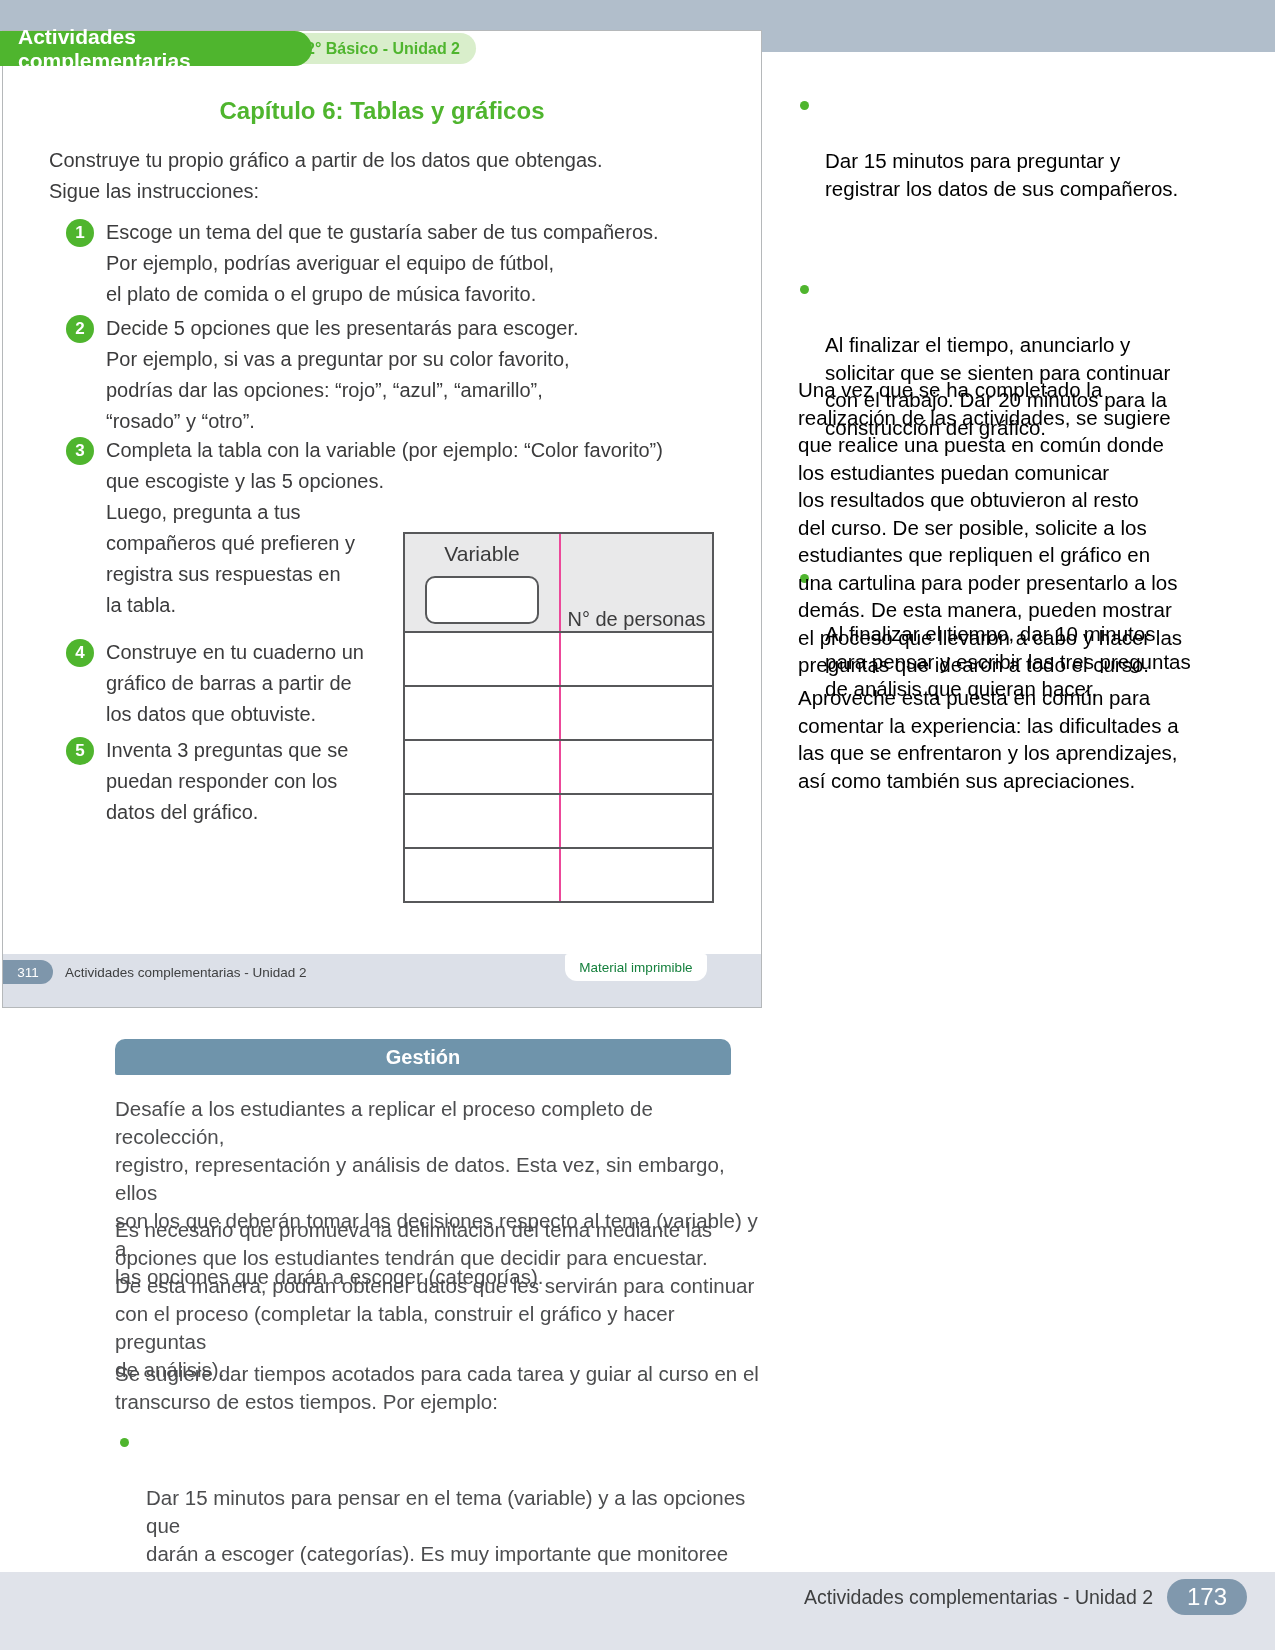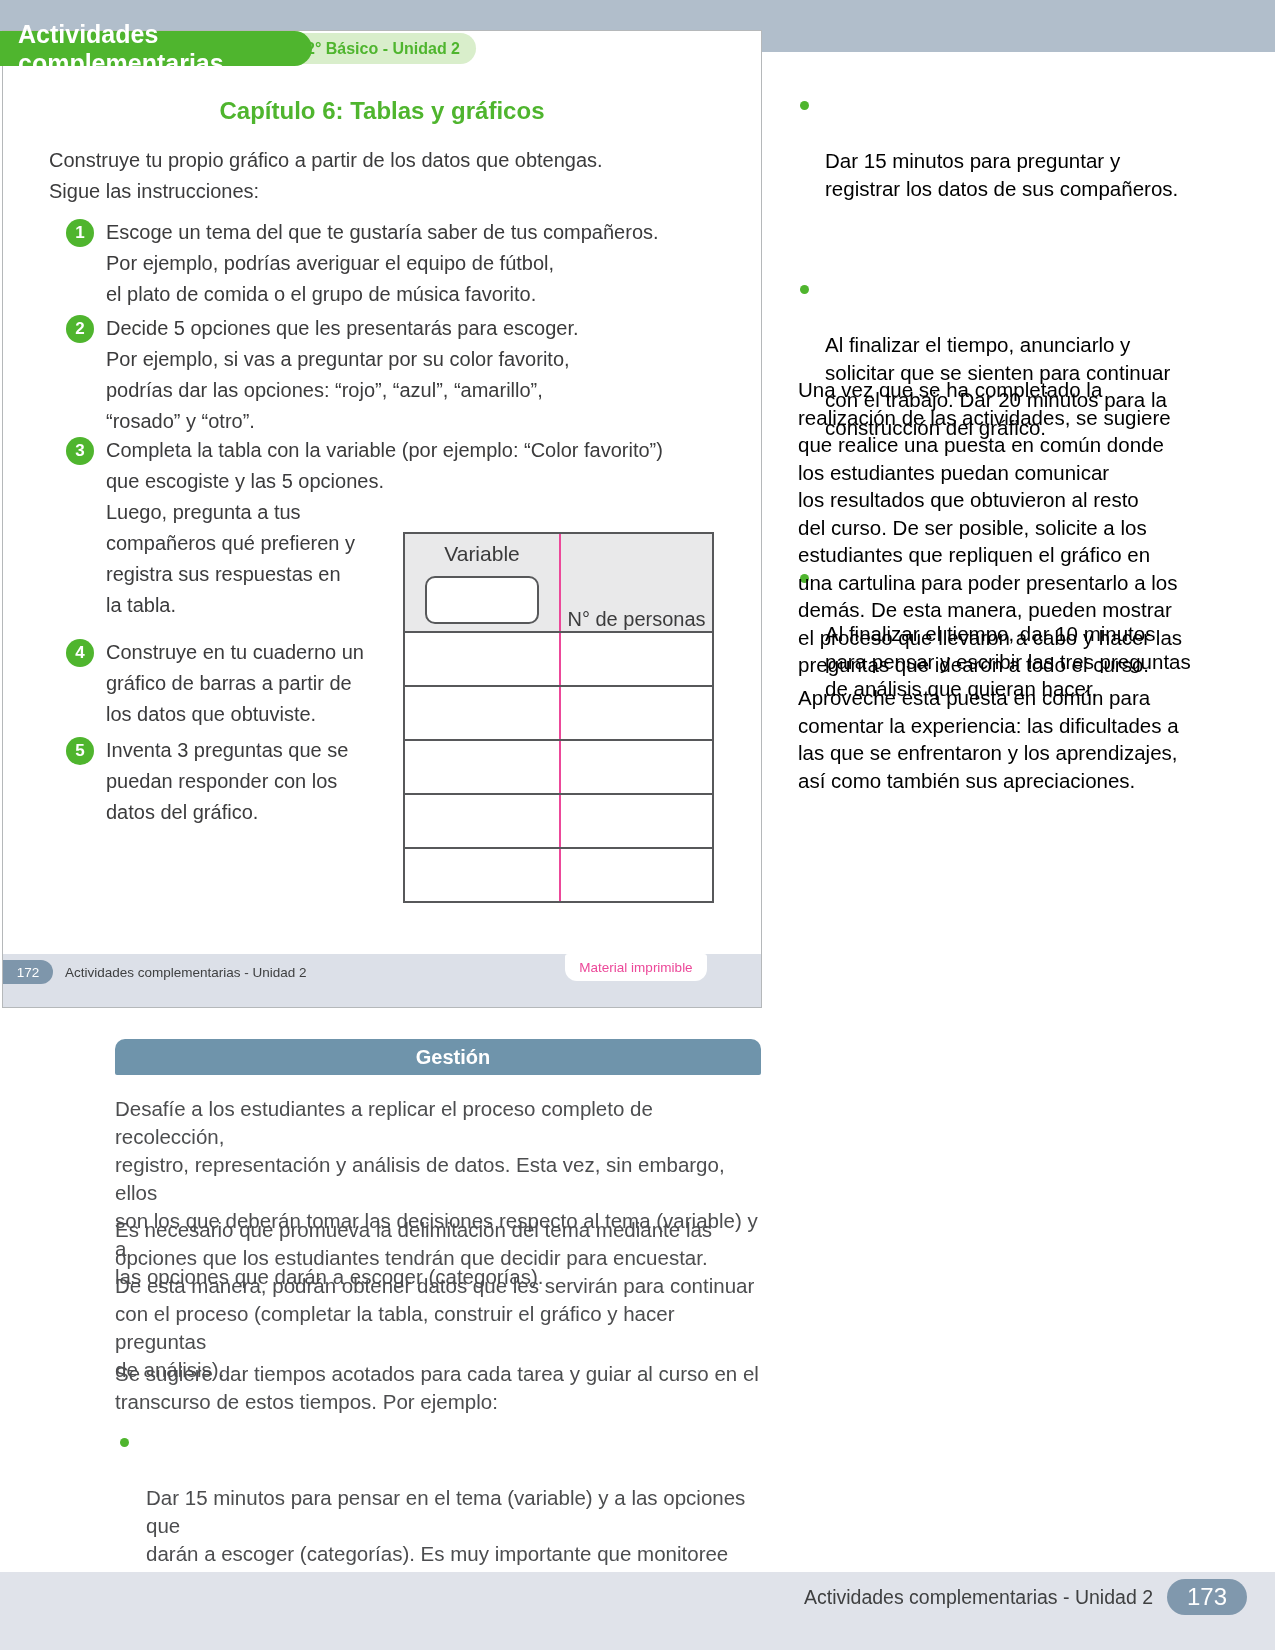--- a/index.html
+++ b/index.html
@@ -5,21 +5,21 @@
   html,body{margin:0;padding:0;background:#ffffff;}
   #screen{position:relative;width:1275px;height:1650px;background:#ffffff;overflow:hidden;
           font-family:"Liberation Sans",sans-serif;}
   
   .top-bar{position:absolute;left:0;top:0;width:1275px;height:52px;background:#b1becb;}
   
   .card{position:absolute;left:2px;top:30px;width:760px;height:978px;background:#ffffff;
         border:1px solid #b5b8ba;box-sizing:border-box;z-index:2;}
   .green-bar{position:absolute;left:0;top:31px;width:312px;height:35px;background:#4fb52e;
              border-radius:0 18px 18px 0;z-index:4;display:flex;align-items:center;padding-left:18px;
-             box-sizing:border-box;color:#fff;font-weight:bold;font-size:25px;}
+             box-sizing:border-box;color:#fff;font-weight:bold;font-size:21px;}
   .grade-pill{position:absolute;left:300px;top:33px;width:176px;height:31px;background:#d9eecb;
               border-radius:0 16px 16px 0;z-index:3;display:flex;align-items:center;justify-content:flex-end;
               padding-right:16px;box-sizing:border-box;color:#4fb52e;font-weight:bold;font-size:16px;}
   .chapter-title{position:absolute;left:0;top:66px;width:100%;text-align:center;color:#4fb52e;
                  font-weight:bold;font-size:24px;}
   .card-text{color:#3b3b3c;font-size:20px;line-height:31px;white-space:pre-line;}
   .intro{position:absolute;left:46px;top:114px;width:640px;}
   .step{position:absolute;left:63px;width:620px;}
   .step-num{position:absolute;left:0;top:2px;width:28px;height:28px;border-radius:50%;background:#4fb52e;
             color:#fff;font-weight:bold;font-size:17px;display:flex;align-items:center;justify-content:center;}
@@ -39,31 +39,31 @@
            background:#ffffff;border:2px solid #57585a;border-radius:10px;box-sizing:border-box;}
   .dt-h2{display:flex;align-items:flex-end;justify-content:center;color:#3b3b3c;font-size:20px;}
   
   .card-footer{position:absolute;left:0;bottom:0;width:758px;height:53px;background:#dce0e8;}
   .pagenum-pill{position:absolute;left:0;top:6px;width:50px;height:24px;background:#7e96ab;
                 border-radius:0 12px 12px 0;color:#fff;font-size:13.5px;display:flex;align-items:center;
                 justify-content:center;}
   .cf-label{position:absolute;left:62px;top:6px;height:24px;display:flex;align-items:center;
             color:#3f4041;font-size:13.5px;}
   .print-tag{position:absolute;left:562px;top:0;width:142px;height:27px;background:#ffffff;
-             border-radius:3px 3px 12px 12px;color:#ec4899;font-size:13.5px;display:flex;
+             border-radius:3px 3px 12px 12px;color:#15803d;font-size:13.5px;display:flex;
              align-items:center;justify-content:center;}
   
   .side-text{position:absolute;color:#000000;font-size:20.5px;line-height:27.5px;white-space:pre-line;}
   .side-bullet{padding-left:27px;position:relative;width:440px;}
   .side-para{width:450px;}
   .dot{position:absolute;left:2px;top:9px;width:9px;height:9px;border-radius:50%;background:#4fb52e;}
   
   .gestion-bar{position:absolute;left:115px;top:1039px;width:616px;height:36px;background:#6f94ab;
                border-radius:10px 10px 2px 2px;display:flex;align-items:center;justify-content:center;
-               color:#ffffff;font-weight:bold;font-size:20px;padding-left:30px;}
+               color:#ffffff;font-weight:bold;font-size:20px;}
   .g-text{position:absolute;left:115px;width:645px;color:#4c4d4f;font-size:20.5px;line-height:28px;
           white-space:pre-line;}
   .g-bullet{left:118px;padding-left:28px;box-sizing:border-box;position:absolute;width:645px;
             color:#4c4d4f;font-size:20.5px;line-height:28px;white-space:pre-line;}
   .g-bullet .dot{top:10px;left:2px;}
   
   .bottom-bar{position:absolute;left:0;top:1572px;width:1275px;height:78px;background:#e0e3ea;}
   .bb-row{position:absolute;right:28px;top:7px;height:36px;display:flex;align-items:center;}
   .bb-label{color:#3f4041;font-size:19.5px;margin-right:14px;}
   .bb-pill{width:80px;height:36px;border-radius:18px;background:#8098ad;color:#ffffff;font-size:24px;
@@ -144,21 +144,21 @@
         <div class="dt-cell dt-c1 dt-body"></div>
         <div class="dt-cell dt-c2 dt-body"></div>
       </div>
       <div class="dt-row">
         <div class="dt-cell dt-c1 dt-body"></div>
         <div class="dt-cell dt-c2 dt-body"></div>
       </div>
     </div>
 
     <div class="card-footer">
-      <div class="pagenum-pill">172</div>
+      <div class="pagenum-pill">311</div>
       <div class="cf-label">Actividades complementarias - Unidad 2</div>
       <div class="print-tag">Material imprimible</div>
     </div>
   </div>
 
   <div class="grade-pill" style="z-index:3;">2° Básico - Unidad 2</div>
   <div class="green-bar">Actividades complementarias</div>
 
   <div class="side-text side-bullet" style="left:798px;top:92px">
     <span class="dot"></span>

